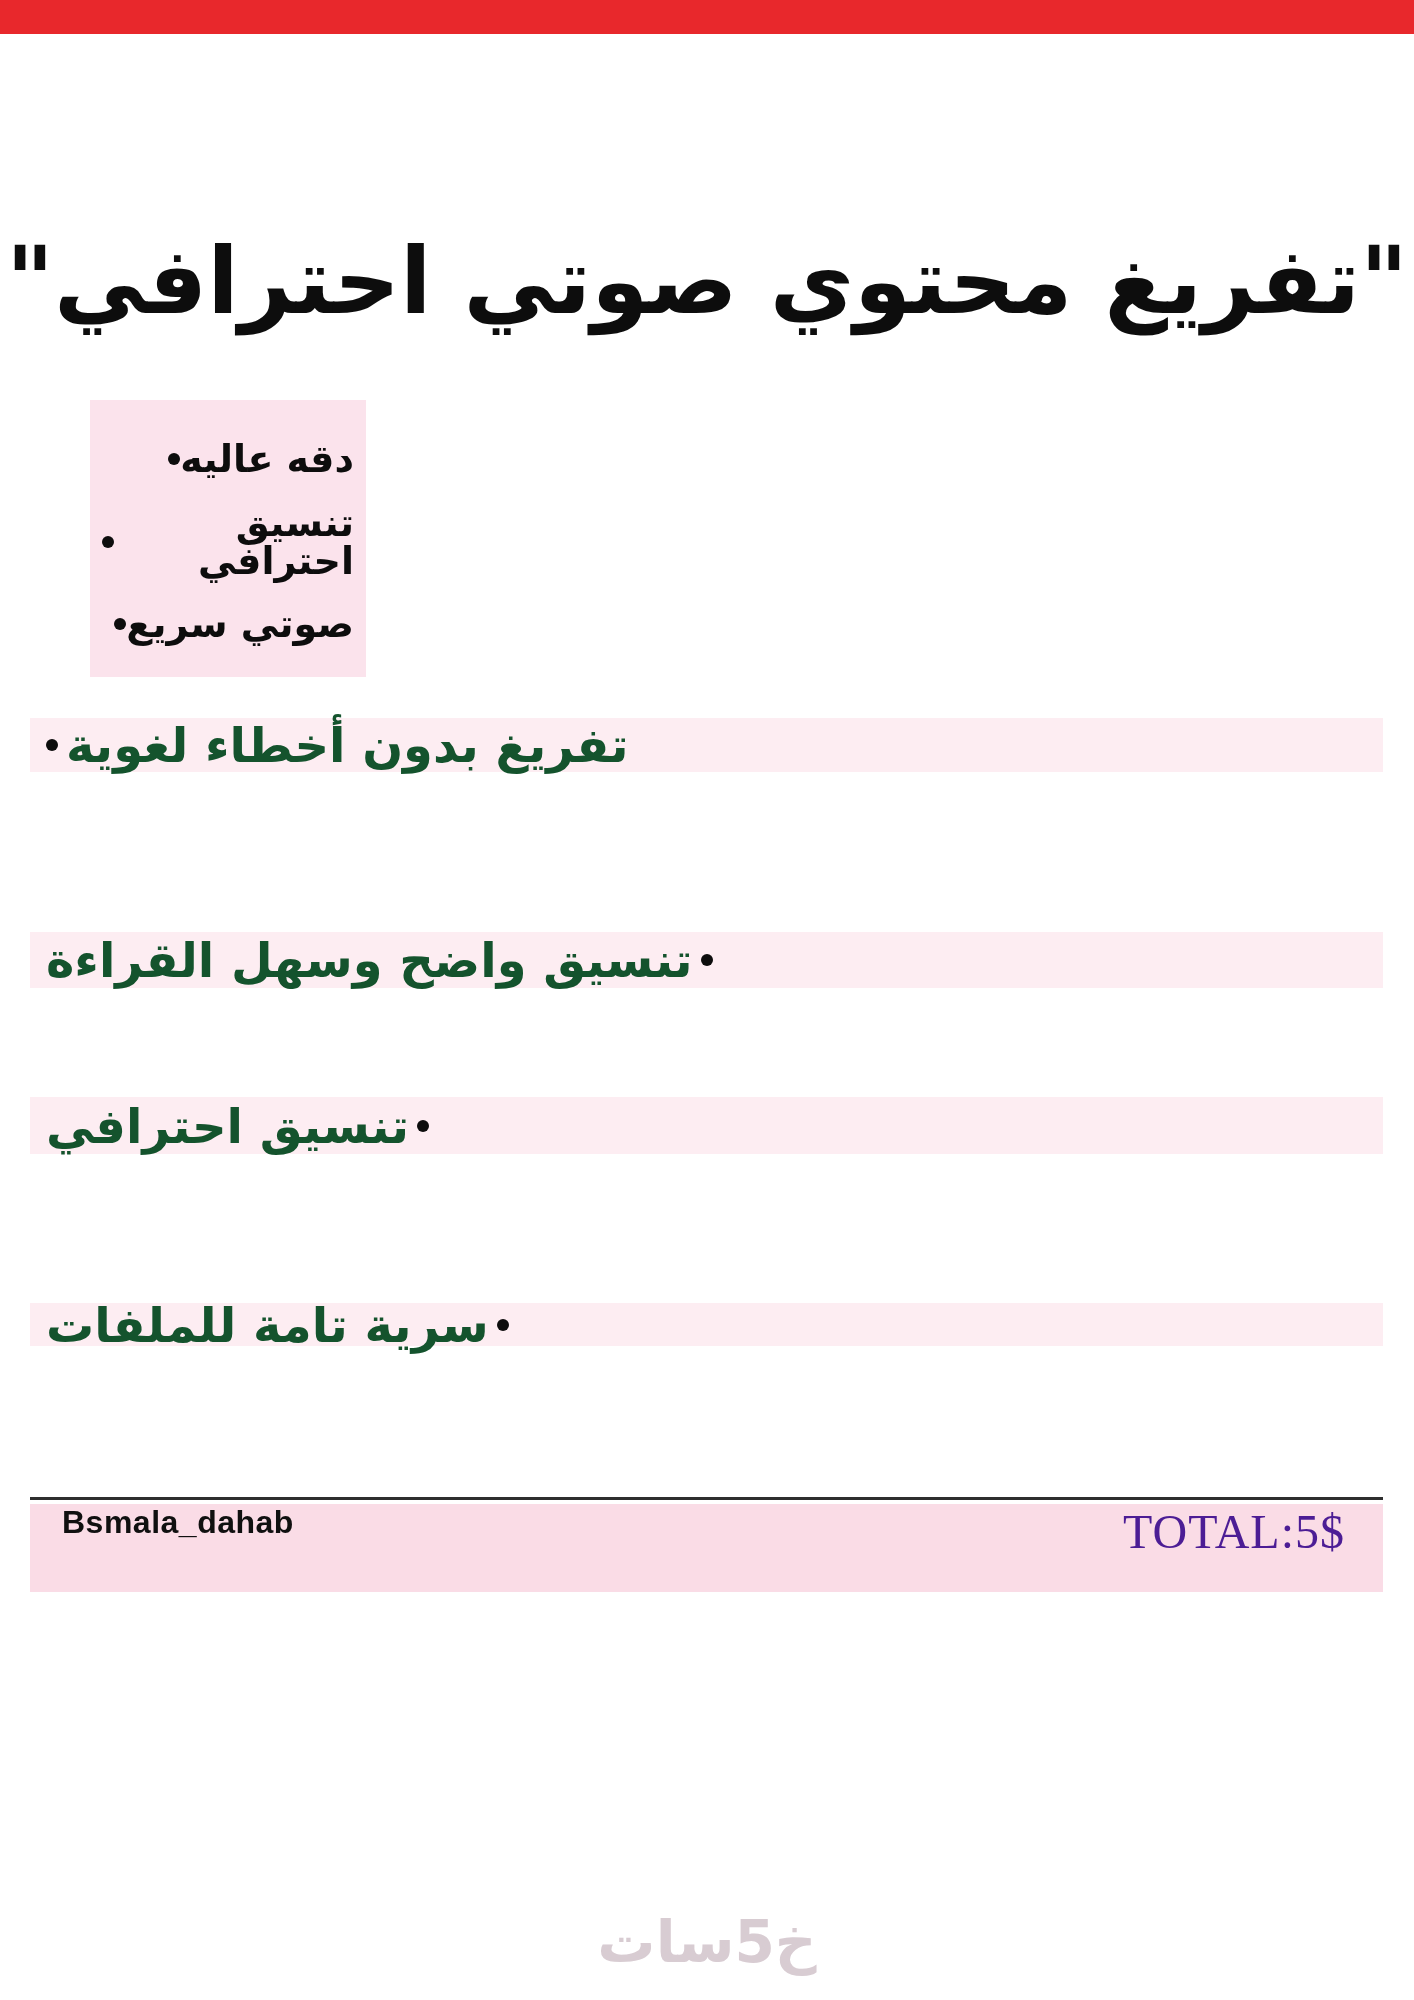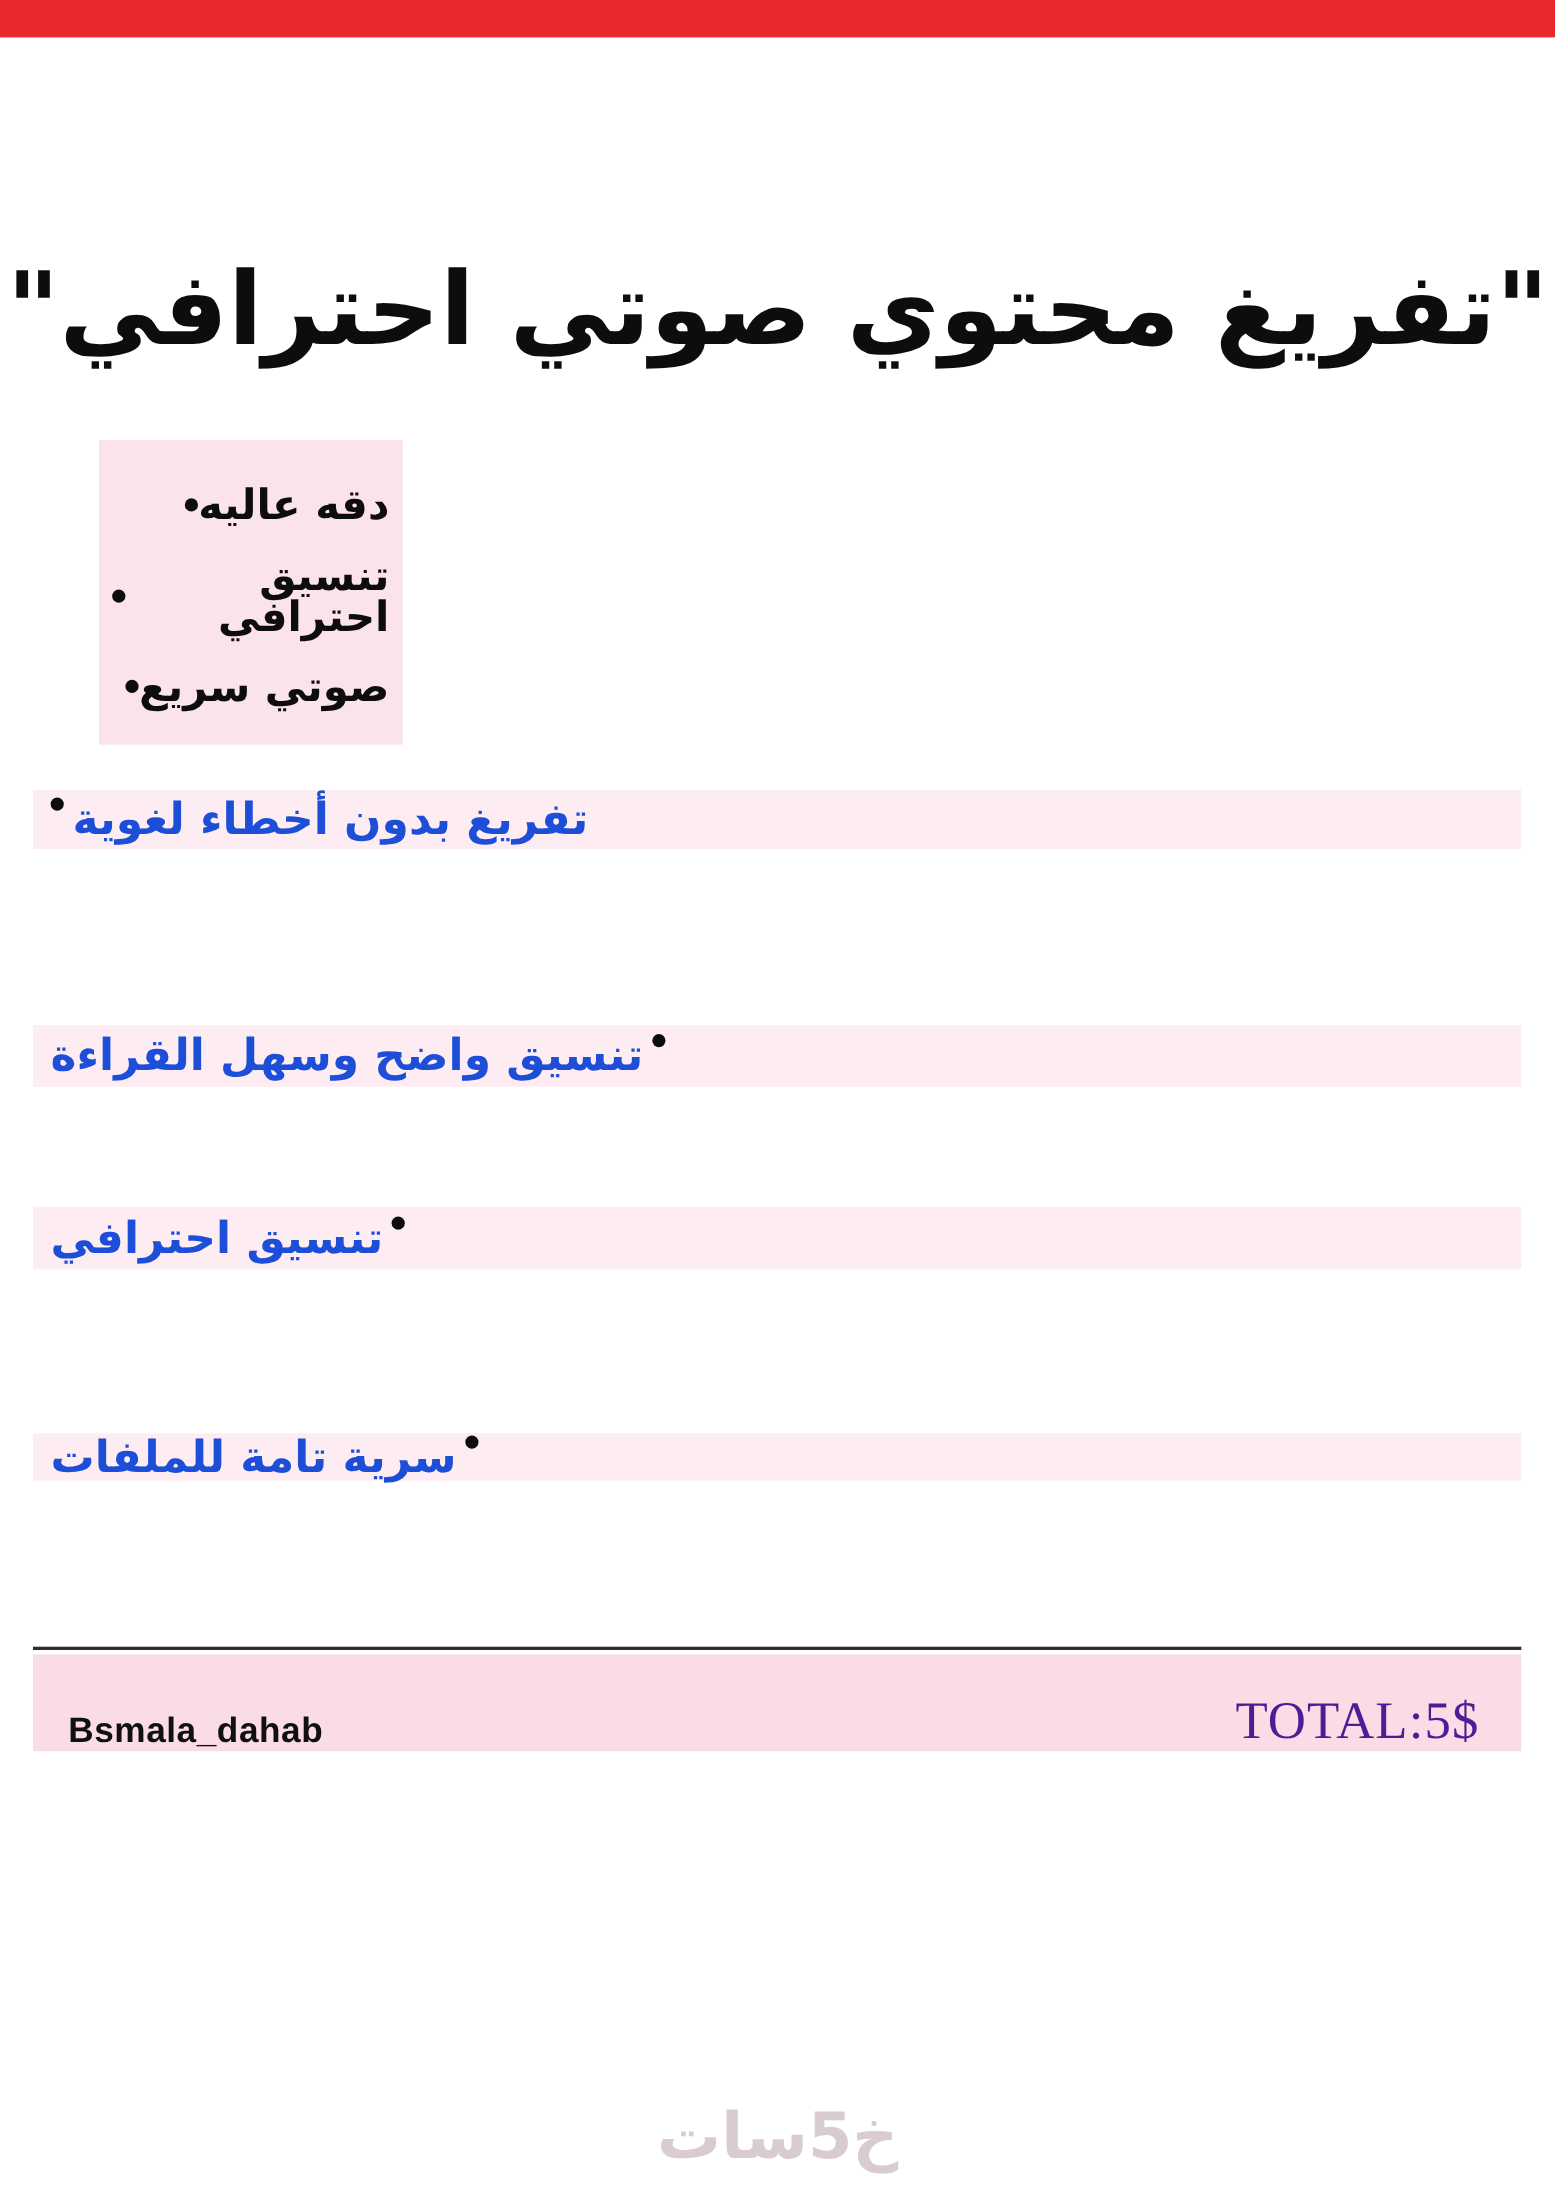--- a/index.html
+++ b/index.html
@@ -35,30 +35,30 @@
   
   .bar{
     left:30px;width:1353px;background:#fdedf2;
     display:flex;align-items:center;box-sizing:border-box;padding:0 16px;
   }
   .bar-1{top:718px;height:54px;}
   .bar-2{top:932px;height:56px;}
   .bar-3{top:1097px;height:57px;}
   .bar-4{top:1303px;height:43px;}
   .bar-text{
-    display:flex;gap:6px;
-    font-size:40px;font-weight:800;color:#1d4ed8;line-height:1;
+    display:flex;align-items:center;gap:6px;
+    font-size:48px;font-weight:800;color:#14532d;line-height:1;
   }
   .bullet-left .dot{order:-1;margin-right:2px;}
   .bullet-right .dot{order:2;margin-left:2px;}
   
   .divider{left:30px;top:1497px;width:1353px;height:3px;background:#2e2e2e;}
   .footer-band{
     left:30px;top:1504px;width:1353px;height:88px;background:#fadce6;
-    display:flex;align-items:flex-end;justify-content:space-between;
+    display:flex;align-items:flex-start;justify-content:space-between;
     box-sizing:border-box;padding:0 38px 0 32px;
   }
   .brand{
     font-size:32px;font-weight:800;color:#101010;letter-spacing:0.5px;
     font-family:"Liberation Sans","DejaVu Sans",sans-serif;
   }
   .total{
     font-size:48px;font-weight:500;color:#4c1d95;letter-spacing:1px;
     font-family:"Liberation Serif","DejaVu Serif",serif;
   }

